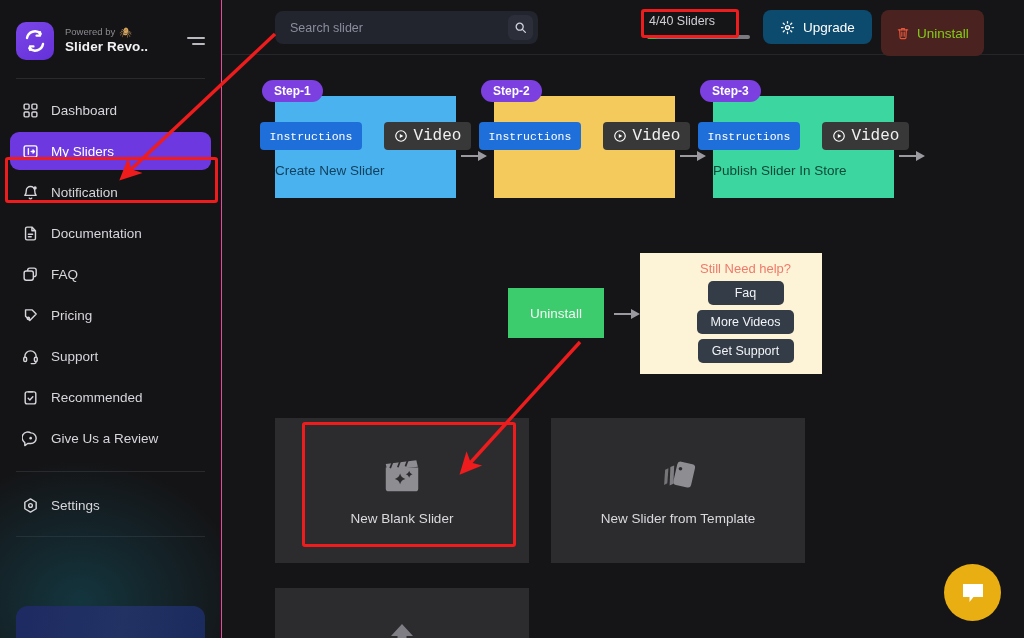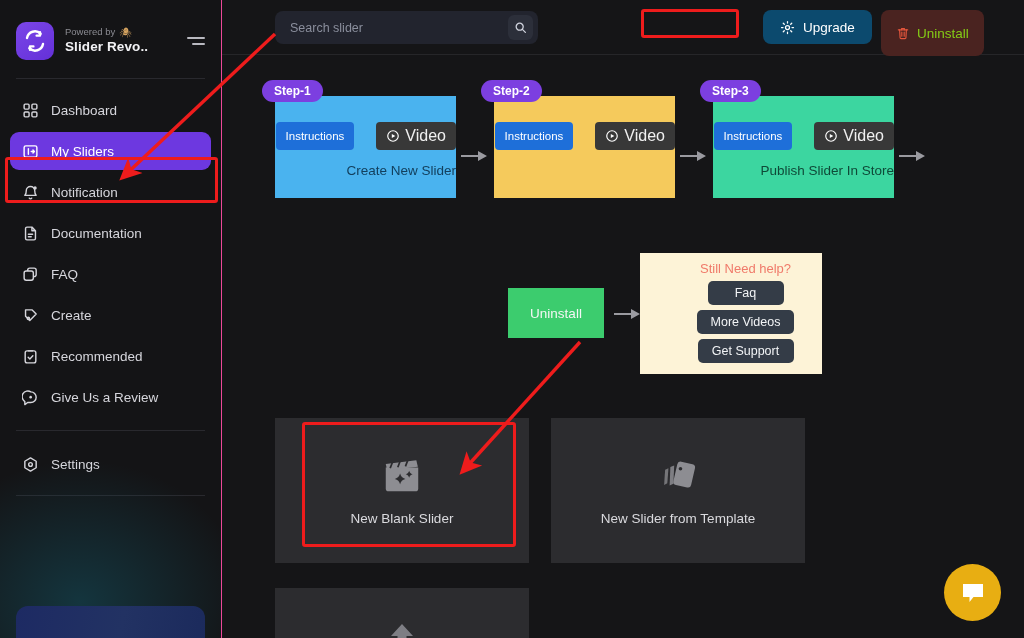--- a/index.html
+++ b/index.html
@@ -100,32 +100,32 @@
 
   
   #steps { position:absolute; left:0; top:78px; right:0; height:150px; }
   .step { position:absolute; top:18px; width:181px; height:102px; }
   .step-badge {
     position:absolute; left:-13px; top:-16px;
     background:#7c3fe0; color:#fff; font-size:12px; font-weight:bold;
     padding:4px 12px; border-radius:14px; z-index:3; white-space:nowrap;
   }
   .step-body { position:absolute; inset:0; padding-top:26px; }
-  .step-btns { display:flex; gap:22px; justify-content:flex-end; }
+  .step-btns { display:flex; gap:22px; justify-content:center;font-family:Liberation Mono, monospace; }
   .btn-instructions {
     background:#1e6fd9; color:#fff; font-size:11.5px; padding:5px 10px;
     border-radius:4px; border:none; cursor:pointer; font-family:inherit; white-space:nowrap;
   }
   .btn-video {
     background:#383838; color:#f0f0f0; font-size:16px; padding:5px 10px;
     border-radius:4px; border:none; cursor:pointer; display:flex; align-items:center; gap:5px;
     font-family:inherit; white-space:nowrap;
   }
   .btn-video svg { width:14px; height:14px; }
-  .step-title { text-align:right; margin-top:13px; font-size:13.5px; }
+  .step-title { text-align:left; margin-top:13px; font-size:13.5px; }
   .step-arrow {
     position:absolute; top:72px; width:26px; height:12px;
     display:flex; align-items:center;
   }
   .step-arrow svg { width:26px; height:12px; }
 
   
   #finished {
     position:absolute; left:286px; top:288px; width:96px; height:50px;
     background:#3ccc6e; color:#f3f7f4; font-size:13.5px;
@@ -269,23 +269,34 @@
         <span class="nav-label">FAQ</span>
       </div>
 
       <div class="nav-item">
         <span class="ic">
           <svg viewBox="0 0 24 24" fill="none" stroke="#d6d6dc" stroke-width="2" stroke-linejoin="round">
             <path d="M5 4h9l6 6-9 9-6-6z"></path>
               <circle cx="9" cy="16" r="1.6"></circle>
           </svg>
           </span>
-        <span class="nav-label">Create</span>
-      </div>
-
+        <span class="nav-label">Pricing</span>
+      </div>
+
+      <div class="nav-item">
+        <span class="ic">
+          <svg viewBox="0 0 24 24" fill="none" stroke="#d6d6dc" stroke-width="2" stroke-linecap="round" stroke-linejoin="round">
+            <path d="M4 13v-1a8 8 0 0 1 16 0v1"></path>
+              <rect x="2.5" y="13" width="4" height="6" rx="1.8"></rect>
+            <rect x="17.5" y="13" width="4" height="6" rx="1.8"></rect>
+              <path d="M20 19v.5a2.5 2.5 0 0 1-2.5 2.5H13"></path>
+          </svg>
+          </span>
+        <span class="nav-label">Support</span>
+      </div>
 
       <div class="nav-item">
         <span class="ic">
           <svg viewBox="0 0 24 24" fill="none" stroke="#d6d6dc" stroke-width="2" stroke-linejoin="round">
             <rect x="4.5" y="4" width="15" height="17" rx="2.6"></rect>
               <path d="M9 4h6" stroke-linecap="round"></path>
             <path d="M8.7 13l2.4 2.4 4.2-4.6" stroke-linecap="round"></path>
           </svg>
           </span>
         <span class="nav-label">Recommended</span>
@@ -324,20 +335,26 @@
       <div id="search-wrap">
         <input id="search-input" type="text" placeholder="Search slider" style="">
         <button id="search-btn">
           <svg viewBox="0 0 24 24" fill="none" stroke="#cfd2dd" stroke-width="2.4" stroke-linecap="round">
             <circle cx="10.5" cy="10.5" r="6.5"></circle>
               <path d="M15.5 15.5 21 21"></path>
           </svg>
         </button>
       </div>
 
+      <div id="quota">
+        <div id="quota-label">4/40 Sliders</div>
+        <div id="quota-bar">
+          <div id="quota-fill" style="width: 10%; background: rgb(76, 175, 80);"></div>
+        </div>
+      </div>
 
       <button id="btn-upgrade">
         <svg viewBox="0 0 24 24" fill="none" stroke="#fff" stroke-width="2" stroke-linejoin="round">
           <circle cx="12" cy="12" r="3.2"></circle>
           <path d="M12 2.4v2.4M12 19.2v2.4M21.6 12h-2.4M4.8 12H2.4M18.8 5.2l-1.7 1.7M6.9 17.1l-1.7 1.7M18.8 18.8l-1.7-1.7M6.9 6.9 5.2 5.2" stroke-linecap="round"></path>
         </svg>
         <span>Upgrade</span>
       </button>
 
       <button id="btn-uninstall">

